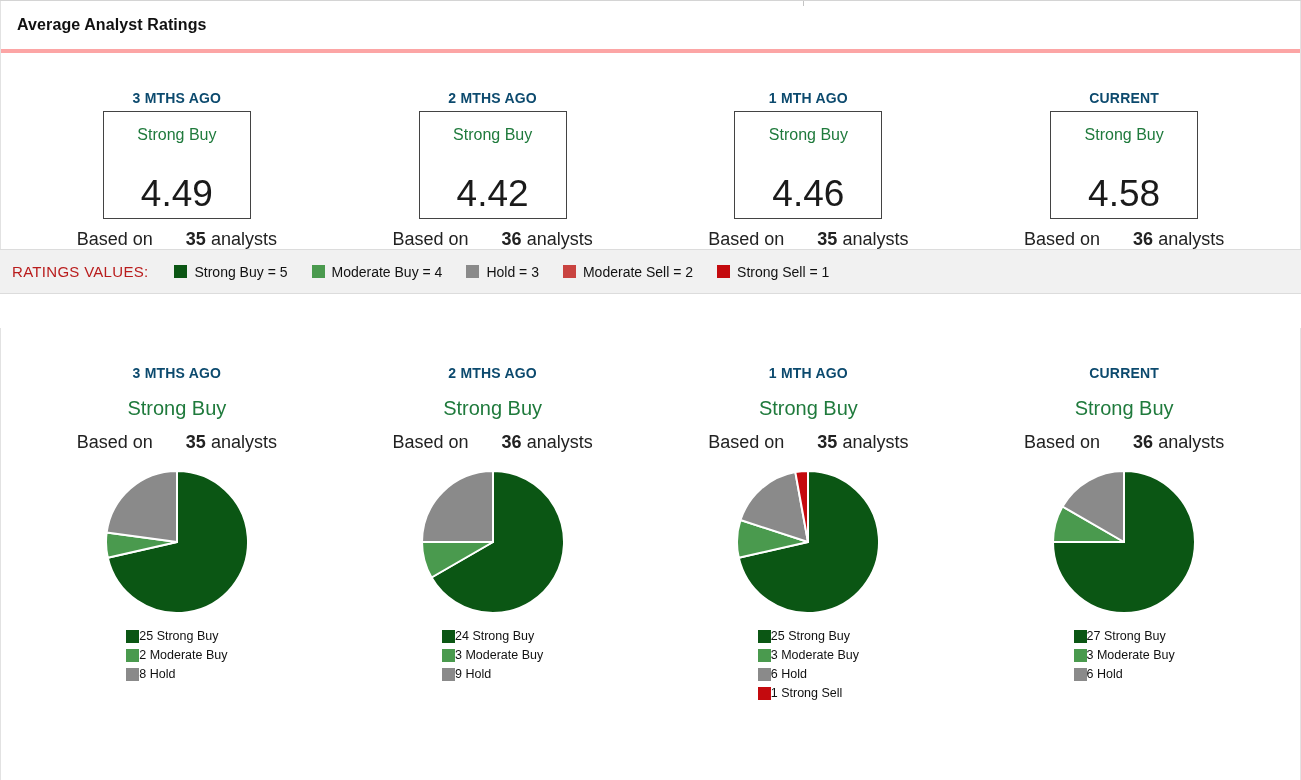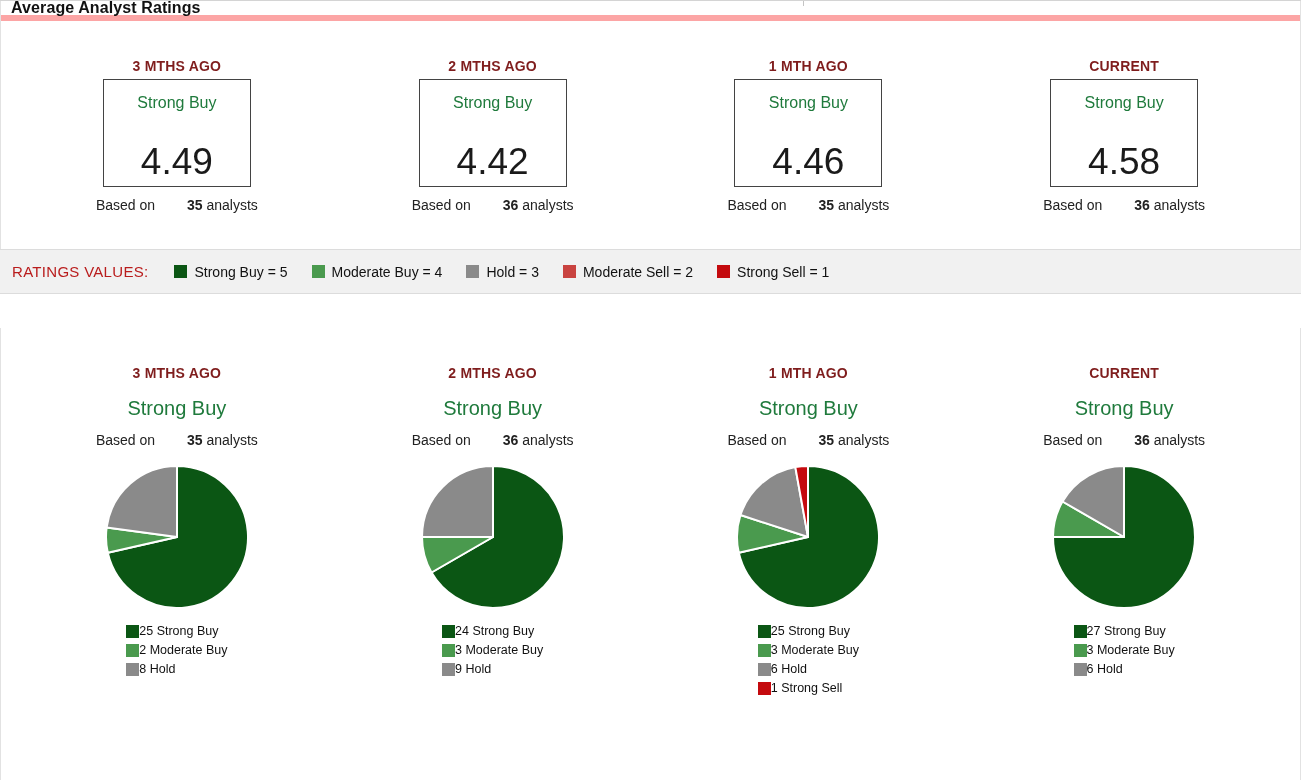--- a/index.html
+++ b/index.html
@@ -2,35 +2,35 @@
 <html><head>
 <meta charset="utf-8">
 <style>
   * { margin:0; padding:0; box-sizing:border-box; }
   html,body { width:1301px; height:780px; background:#ffffff;
     font-family:"Liberation Sans","DejaVu Sans",sans-serif; color:#1a1a1a; overflow:hidden; }
   .page { position:relative; width:1301px; height:780px; border-top:1px solid #d4d4d4; }
   .top-tick { position:absolute; left:803px; top:0; width:1px; height:5px; background:#c4c4c4; }
 
   .panel { border-left:1px solid #e2e2e2; border-right:1px solid #e2e2e2; background:#fff; }
-  .panel-header { height:20px; border-bottom:6px solid #fca5a5; display:flex; align-items:center; padding:0 10px; }
+  .panel-header { height:52px; border-bottom:4px solid #fca5a5; display:flex; align-items:center; padding:0 16px; }
   .panel-title { font-size:16px; font-weight:bold; color:#111; letter-spacing:0.1px; }
 
   .cols { display:flex; padding:0 18px; }
   .col { flex:1; display:flex; flex-direction:column; align-items:center; }
 
   
   .avg-panel { height:248px; }
   .avg-cols { padding-top:37px; }
-  .period { font-size:14px; font-weight:bold; color:#7f1d1d; line-height:17px; letter-spacing:0.2px; }
+  .period { font-size:14px; font-weight:bold; color:#0c4a6e; line-height:17px; letter-spacing:0.2px; }
   .avg-box { width:148px; height:108px; margin-top:4px; border:1px solid #434343;
     display:flex; flex-direction:column; align-items:center; background:#fff; }
   .avg-rating { font-size:16px; margin-top:14px; color:#1f7a3c; }
   .avg-value { font-size:37px; margin-top:29px; color:#1a1a1a; }
-  .based { display:inline-flex; gap:0.28em; font-size:14px; color:#222; margin-top:10px; }
+  .based { display:inline-flex; gap:0.28em; font-size:18px; color:#222; margin-top:10px; }
   .based b { font-weight:bold;margin-left:28px; }
 
   
   .values-bar { height:45px; background:#f1f1f1; border-top:1px solid #dcdcdc; border-bottom:1px solid #dcdcdc;
     display:flex; align-items:center; padding:0 12px; }
   .values-label { font-size:15px; color:#b91c1c; letter-spacing:0.3px; margin-right:26px; }
   .values-items { display:flex; align-items:flex-start; gap:24px; }
   .val-item { display:flex; align-items:center; gap:7px; font-size:14px; color:#111; }
   .sq { width:13px; height:13px; display:inline-block; flex:0 0 auto; }
 

